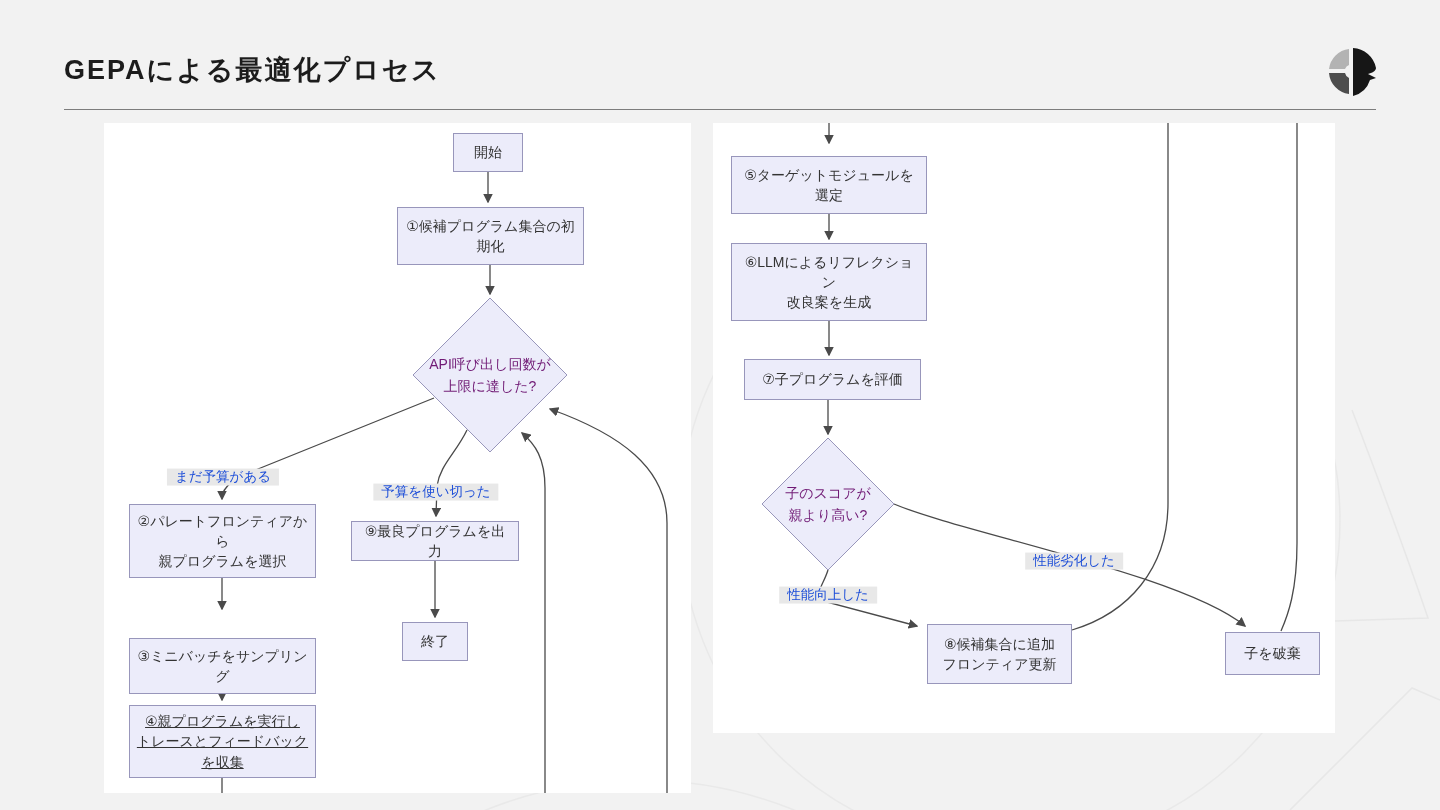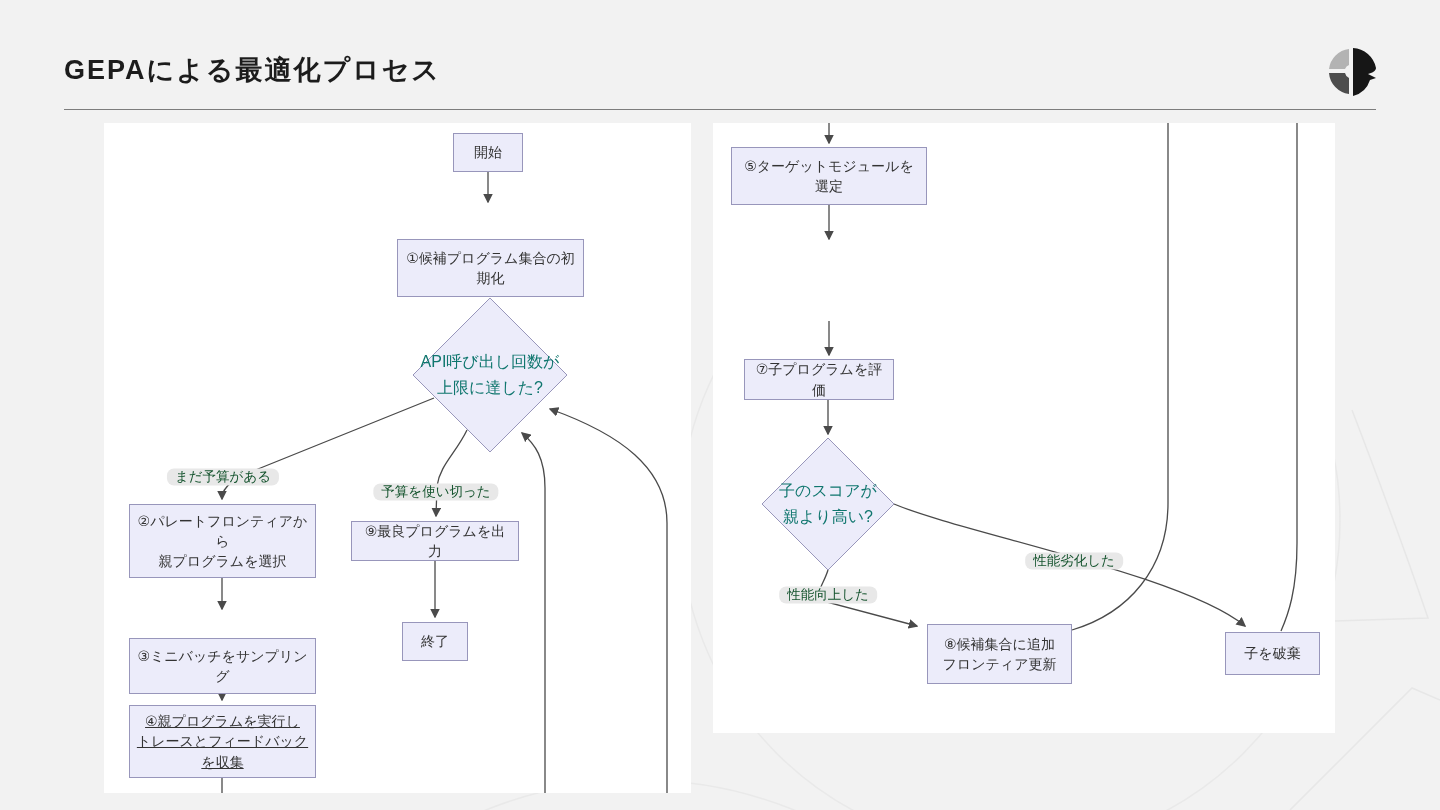--- a/index.html
+++ b/index.html
@@ -23,26 +23,26 @@
   .edge-layer{position:absolute;left:0;top:0;}
   .node{
     position:absolute;box-sizing:border-box;
     background:#ececfa;border:1px solid #9896bb;color:#333;
     display:flex;align-items:center;justify-content:center;
     text-align:center;white-space:pre-line;
     font-size:14px;line-height:1.45;padding:2px 6px;
   }
   .diamond-label{
     position:absolute;transform:translate(-50%,-50%);
-    color:#0f766e;font-size:16px;line-height:1.6;text-align:center;white-space:pre-line;
+    color:#701a75;font-size:14px;line-height:1.6;text-align:center;white-space:pre-line;
   }
   .edge-label{
     position:absolute;transform:translate(-50%,-50%);
-    background:rgba(232,232,232,.95);color:#14532d;
-    font-size:13.5px;line-height:1.25;padding:0 8px;white-space:nowrap;border-radius:7px;
+    background:rgba(232,232,232,.95);color:#1d4ed8;
+    font-size:13.5px;line-height:1.25;padding:0 8px;white-space:nowrap;
   }
 </style>
 </head>
 <body>
 
 <svg class="bg-deco" width="1440" height="810" viewBox="0 0 1440 810">
   <circle cx="1010" cy="520" r="330" fill="none" stroke="#e9e9e9" stroke-width="1.5"></circle>
   <circle cx="640" cy="1190" r="410" fill="none" stroke="#e9e9e9" stroke-width="1.5"></circle>
   <path d="M1352,410 Q1398,530 1428,618 L1335,621" fill="none" stroke="#e7e7e7" stroke-width="1.5"></path>
   <path d="M1290,810 L1412,688 L1440,700" fill="none" stroke="#e7e7e7" stroke-width="1.5"></path>
@@ -72,21 +72,21 @@
         <path d="M363,307 C352,330 336,342 333,363 L332,393" fill="none" stroke="#4a4a4a" stroke-width="1.3" marker-end="url(#arrow-left)"></path>
         <path d="M118,455 L118,486" fill="none" stroke="#4a4a4a" stroke-width="1.3" marker-end="url(#arrow-left)"></path>
         <path d="M118,547 L118,577" fill="none" stroke="#4a4a4a" stroke-width="1.3" marker-end="url(#arrow-left)"></path>
         <path d="M118,655 L118,670" fill="none" stroke="#4a4a4a" stroke-width="1.3"></path>
         <path d="M441,670 L441,365 C441,335 431,321 418,310" fill="none" stroke="#4a4a4a" stroke-width="1.3" marker-end="url(#arrow-left)"></path>
         <path d="M563,670 L563,400 C563,345 516,311 446,286" fill="none" stroke="#4a4a4a" stroke-width="1.3" marker-end="url(#arrow-left)"></path>
         <path d="M331,438 L331,494" fill="none" stroke="#4a4a4a" stroke-width="1.3" marker-end="url(#arrow-left)"></path>
         <polygon points="386,175 463,252 386,329 309,252" fill="#ececfa" stroke="#9896bb" stroke-width="1"></polygon>
       </svg>
       <div class="node" style="left: 349px; top: 10px; width: 70px; height: 39px;">開始</div>
-      <div class="node" style="left: 293px; top: 84px; width: 187px; height: 58px; margin-top: 32px;">①候補プログラム集合の初
+      <div class="node" style="left: 293px; top: 84px; width: 187px; height: 58px;">①候補プログラム集合の初
 期化</div>
       <div class="diamond-label" style="left: 386px; top: 252px; width: 150px;">API呼び出し回数が
 上限に達した?</div>
       <div class="node" style="left: 25px; top: 381px; width: 187px; height: 74px;">②パレートフロンティアか
 ら
 親プログラムを選択</div>
       <div class="node" style="left: 25px; top: 491px; width: 187px; height: 56px; margin-top: 24px;">③ミニバッチをサンプリン
 グ</div>
       <div class="node" style="left: 25px; top: 582px; width: 187px; height: 73px; text-decoration: underline;">④親プログラムを実行し
 トレースとフィードバック
@@ -106,23 +106,26 @@
         <path d="M116,0 L116,20" fill="none" stroke="#4a4a4a" stroke-width="1.3" marker-end="url(#arrow-right)"></path>
         <path d="M116,82 L116,116" fill="none" stroke="#4a4a4a" stroke-width="1.3" marker-end="url(#arrow-right)"></path>
         <path d="M116,198 L116,232" fill="none" stroke="#4a4a4a" stroke-width="1.3" marker-end="url(#arrow-right)"></path>
         <path d="M115,277 L115,311" fill="none" stroke="#4a4a4a" stroke-width="1.3" marker-end="url(#arrow-right)"></path>
         <path d="M115,447 C111,460 104,467 106,477 L204,503" fill="none" stroke="#4a4a4a" stroke-width="1.3" marker-end="url(#arrow-right)"></path>
         <path d="M181,381 C250,410 470,452 532,503" fill="none" stroke="#4a4a4a" stroke-width="1.3" marker-end="url(#arrow-right)"></path>
         <path d="M455,0 L455,380 C455,445 416,490 359,507" fill="none" stroke="#4a4a4a" stroke-width="1.3"></path>
         <path d="M584,0 L584,420 C584,468 575,492 568,508" fill="none" stroke="#4a4a4a" stroke-width="1.3"></path>
         <polygon points="115,315 181,381 115,447 49,381" fill="#ececfa" stroke="#9896bb" stroke-width="1"></polygon>
       </svg>
-      <div class="node" style="left: 18px; top: 24px; width: 196px; height: 58px;">⑤ターゲットモジュールを
+      <div class="node" style="left: 18px; top: 33px; width: 196px; height: 58px;">⑤ターゲットモジュールを
 選定</div>
-      <div class="node" style="left: 31px; top: 236px; width: 150px; height: 41px;">⑦子プログラムを評価</div>
+      <div class="node" style="left: 18px; top: 120px; width: 196px; height: 78px;">⑥LLMによるリフレクショ
+ン
+改良案を生成</div>
+      <div class="node" style="left: 31px; top: 236px; width: 177px; height: 41px;">⑦子プログラムを評価</div>
       <div class="diamond-label" style="left: 115px; top: 381px; width: 120px;">子のスコアが
 親より高い?</div>
       <div class="node" style="left: 214px; top: 501px; width: 145px; height: 60px;">⑧候補集合に追加
 フロンティア更新</div>
       <div class="node" style="left: 512px; top: 509px; width: 95px; height: 43px;">子を破棄</div>
       <div class="edge-label" style="background: rgb(232, 232, 232); left: 115px; top: 472px;">性能向上した</div>
       <div class="edge-label" style="background: rgb(232, 232, 232); left: 361px; top: 438px;">性能劣化した</div>
     </div>
   </div>
 

